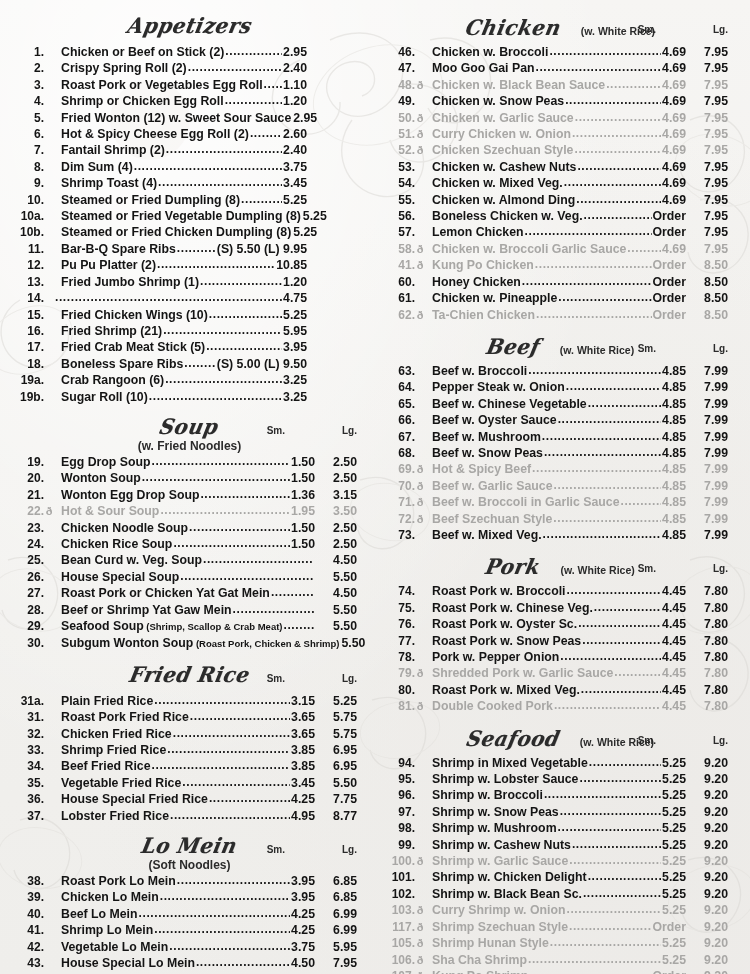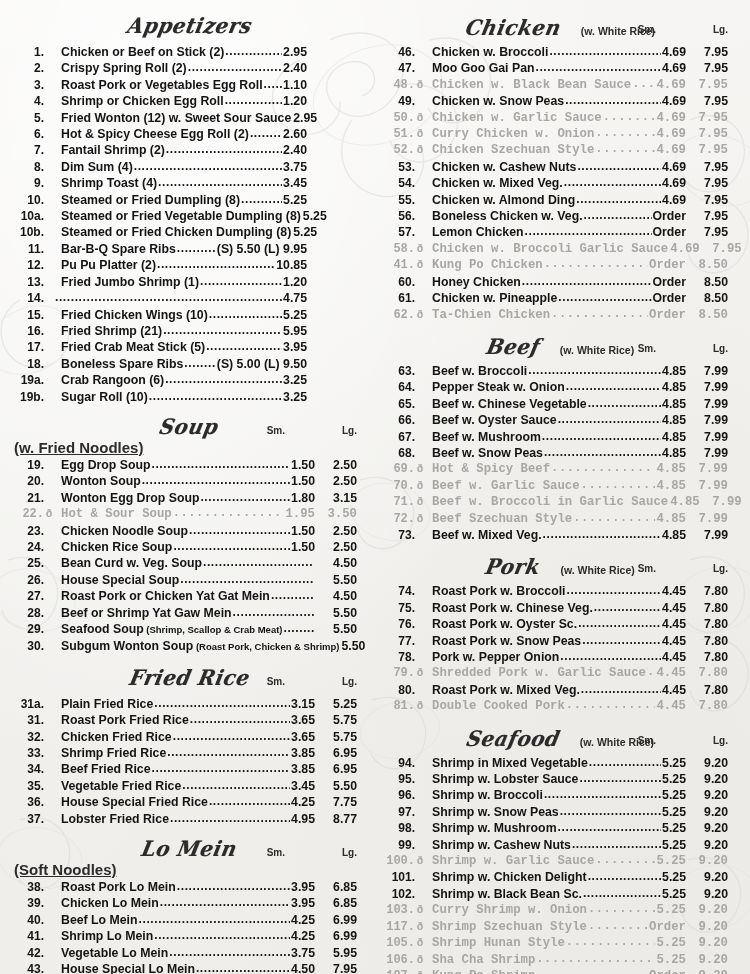--- a/index.html
+++ b/index.html
@@ -86,46 +86,46 @@
     white-space: nowrap;
   }
   .head-sub {
     font-size: 10.5px;
     font-weight: 700;
     color: #2b2b2b;
     margin-left: 20px;
     padding-bottom: 3px;
   }
   .subnote {
-    font-size: 15px;
+    text-align: center;
+    font-size: 12px;
     font-weight: 700;
     color: #2b2b2b;
     margin-top: -6px;
     margin-bottom: 1px;
-    text-decoration: underline;
   }
   .colhead {
     position: absolute;
     top: 0;
     font-size: 10px;
     font-weight: 700;
     color: #2b2b2b;
   }
   .colhead.sm { right: 80px; margin-left: 24px; }
   .colhead.lg { right: 8px; padding-left: 36px; }
 
   
   .item {
     display: flex;
     align-items: baseline;
     font-size: 12.3px;
     line-height: 16.4px;
     color: #141414;
   }
-  .item.spicy { color: #a8a7a5; font-family: Liberation Mono, monospace; }
+  .item.spicy { color: #a8a7a5; }
   .num {
     width: 30px;
     text-align: right;
     flex: 0 0 30px;
     font-weight: 700;
     font-size: 12px;
   }
   .chili {
     flex: 0 0 10px;
     width: 10px;
@@ -419,21 +419,21 @@
             <span class="name">Wonton Soup</span>
             <span class="dots">................................................................................</span>
             <span class="p1">1.50</span>
             <span class="p2">2.50</span>
           </div>
           <div class="item">
             <span class="num">21.</span>
             <span class="chili"></span>
             <span class="name">Wonton Egg Drop Soup</span>
             <span class="dots">................................................................................</span>
-            <span class="p1">1.80</span>
+            <span class="p1">1.36</span>
             <span class="p2">3.15</span>
           </div>
           <div class="item spicy">
             <span class="num">22.</span>
             <span class="chili">ð</span>
             <span class="name">Hot &amp; Sour Soup</span>
             <span class="dots">................................................................................</span>
             <span class="p1">1.95</span>
             <span class="p2">3.50</span>
           </div>

